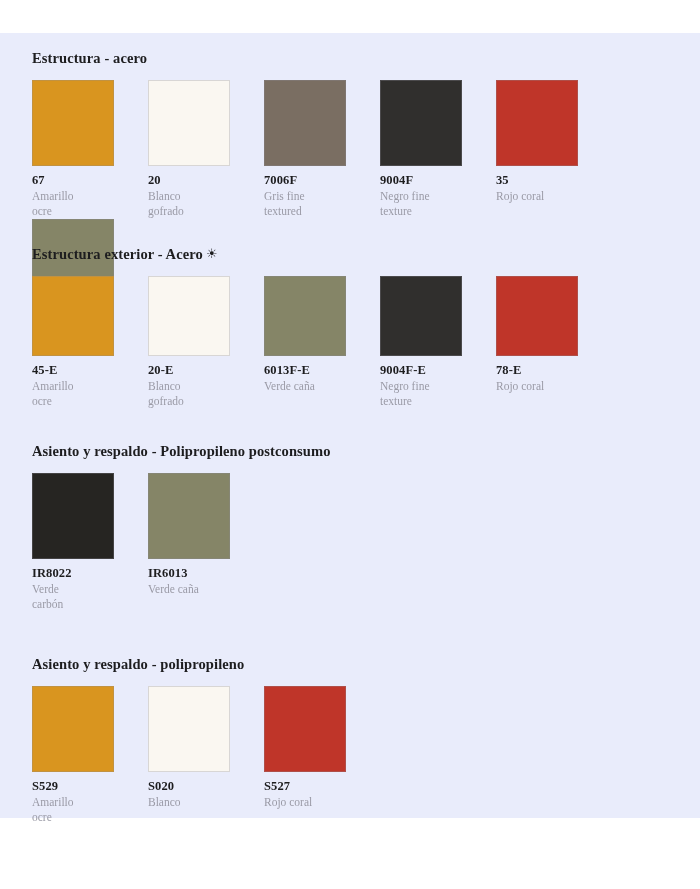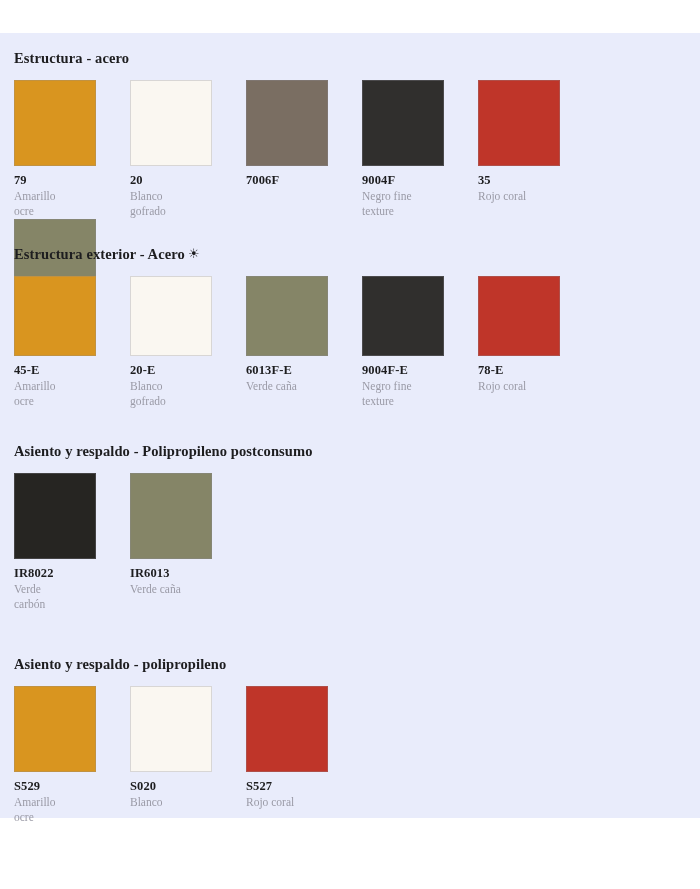--- a/index.html
+++ b/index.html
@@ -30,21 +30,21 @@
     top: 33px;
     width: 700px;
     height: 785px;
     background: #e9ecfb;
     box-sizing: border-box;
     padding: 0;
   }
 
   .section {
     position: absolute;
-    left: 0;
+    left: 18px;
     width: 624px;
   }
 
   .section-title {
     font-family: "Liberation Serif", "DejaVu Serif", serif;
     font-size: 14.5px;
     font-weight: bold;
     color: #1d1d1f;
     letter-spacing: 0.1px;
     padding-left: 14px;
@@ -119,35 +119,37 @@
   <div class="panel" style="background-color: rgb(233, 236, 251);">
 
     <div class="section" style="top: 16px;">
       <div class="section-title">
         <span>Estructura - acero</span>
       </div>
       <div class="swatch-row">
 
         <div class="swatch-cell">
           <span class="swatch-chip" style="background-color: rgb(217, 149, 31);"></span>
-          <span class="swatch-code">79</span>
+          <span class="swatch-code">67</span>
           <span class="swatch-name">Amarillo
 ocre</span>
         </div>
 
         <div class="swatch-cell">
           <span class="swatch-chip" style="background-color: rgb(250, 247, 241);"></span>
           <span class="swatch-code">20</span>
           <span class="swatch-name">Blanco
 gofrado</span>
         </div>
 
         <div class="swatch-cell">
           <span class="swatch-chip" style="background-color: rgb(122, 110, 98);"></span>
           <span class="swatch-code">7006F</span>
+          <span class="swatch-name">Gris fine
+textured</span>
         </div>
 
         <div class="swatch-cell">
           <span class="swatch-chip" style="background-color: rgb(48, 47, 45);"></span>
           <span class="swatch-code">9004F</span>
           <span class="swatch-name">Negro fine
 texture</span>
         </div>
 
         <div class="swatch-cell">

